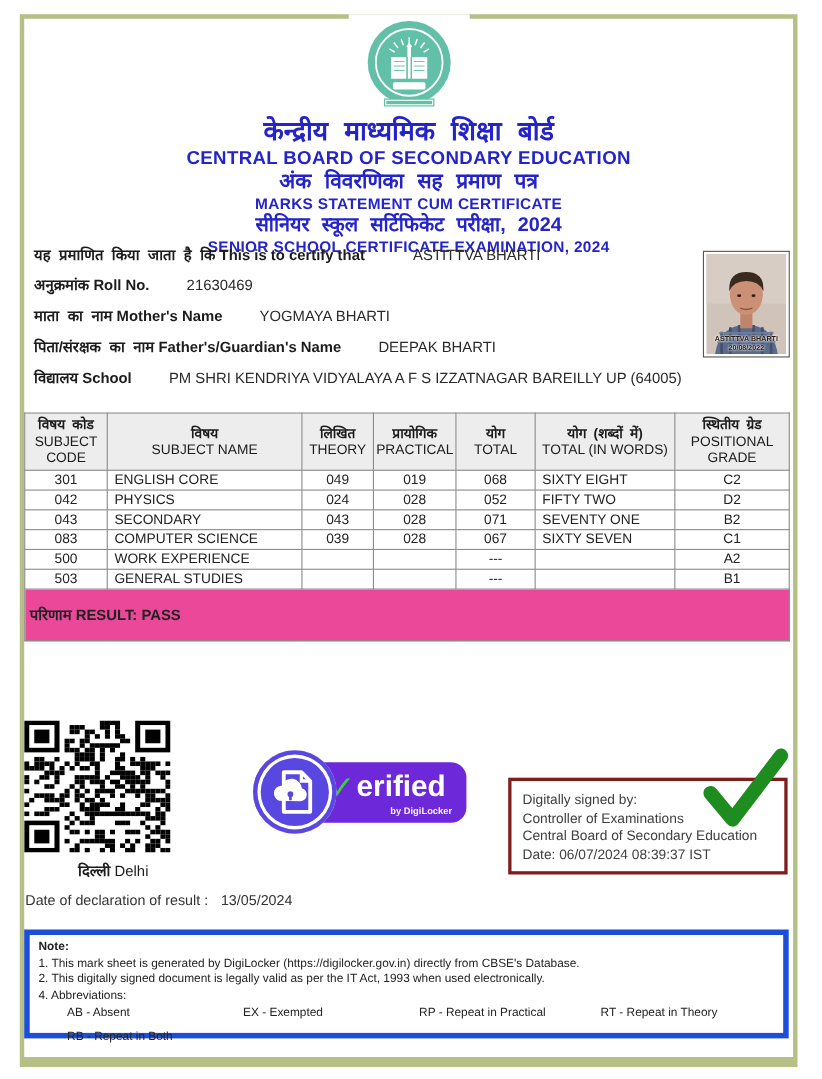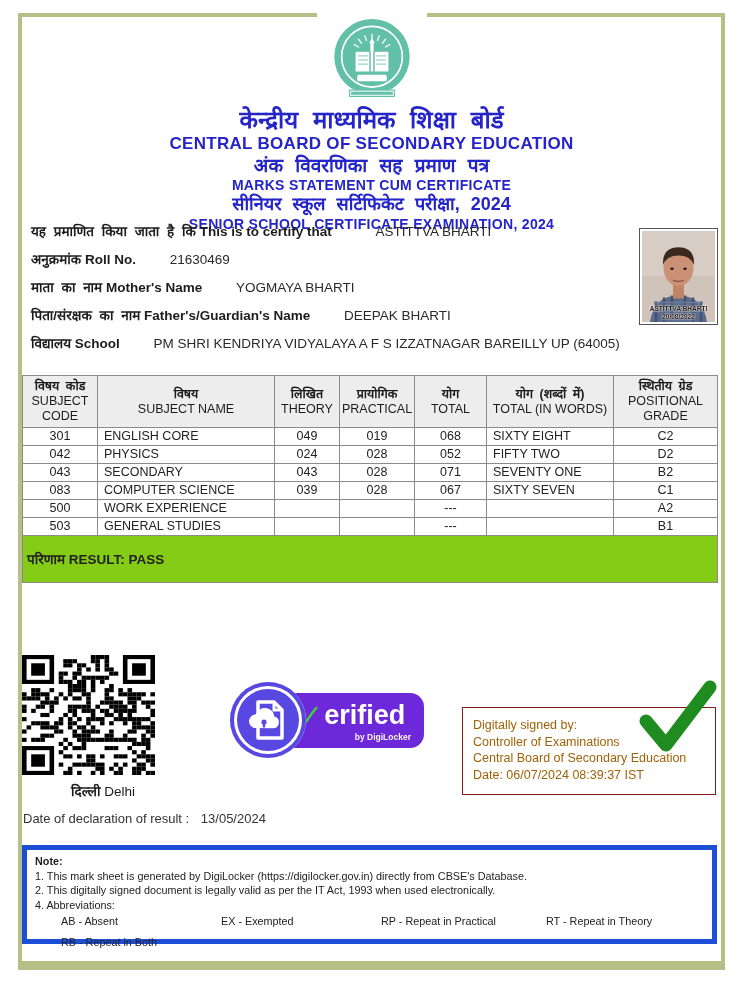--- a/index.html
+++ b/index.html
@@ -43,42 +43,42 @@
     text-shadow: 0 0 2px #fff, 0 0 2px #fff;
   }
   
   .marks { position: absolute; left: 0px; top: 358px; width: 695px; border-collapse: collapse; table-layout: fixed; }
   .marks th, .marks td { border: 1px solid #8b8b8b; font-size: 12.5px; line-height: 15px; padding: 1px 4px; }
   .marks th { background: #ededed; font-weight: normal; text-align: center; padding: 3px 2px; }
   .marks th .hh { font-weight: bold; word-spacing: 3px; }
   .marks td { text-align: center; color: #222; }
   .marks td.tl { text-align: left; padding-left: 6px; }
   .marks .result-cell {
-    background: #84cc16; height: 47px; text-align: left; vertical-align: middle;
+    background: #ec4899; height: 47px; text-align: left; vertical-align: middle;
     font-size: 13.5px; font-weight: bold;
   }
   .marks .result-cell .hh { word-spacing: 4px; }
   
   .qr { position: absolute; left: 0px; top: 638px; width: 133px; height: 120px; }
   .badge { position: absolute; left: 208px; top: 665px; width: 196px; height: 76px; }
   .badge-rect {
     position: absolute; left: 30px; top: 11px; width: 164px; height: 55px;
     background: #6d28d9; border-radius: 14px; color: #fff;
   }
   .badge-rect .vline { position: absolute; left: 38px; top: 7px; font-size: 27px; font-weight: bold; line-height: 30px; }
   .badge-rect .vcheck { color: #3bd03b; font-size: 30px; margin-right: 1px; vertical-align: -2px; }
   .badge-rect .bysub { position: absolute; right: 13px; bottom: 6px; font-size: 8.5px; font-weight: bold; opacity: .95; }
   .badge-circle {
     position: absolute; left: 0; top: 0; width: 76px; height: 76px; border-radius: 50%;
     background: #5847e0; box-shadow: inset 0 0 0 4px #5847e0, inset 0 0 0 7px #ffffff;
   }
   
   .signed {
     position: absolute; left: 440px; top: 690px; width: 254px; height: 88px;
-    border: 1px solid #7f1d1d; padding: 9px 10px; font-size: 12.5px; line-height: 16.5px; color: #a16207;
+    border: 3px solid #7f1d1d; padding: 9px 10px; font-size: 12.5px; line-height: 16.5px; color: #404040;
   }
   .big-check { position: absolute; left: 612px; top: 662px; width: 85px; height: 80px; }
   .place { position: absolute; left: 1px; top: 765px; font-size: 13.5px; }
   .place .hh { font-weight: bold; padding-left: 48px; }
   .decl { position: absolute; left: 1px; top: 794px; font-size: 13px; color: #333; }
   .decl .dval { margin-left: 8px; }
   
   .note {
     position: absolute; left: 0px; top: 828px; width: 695px; height: 99px;
     border: 5px solid #1d4ed8; padding: 4px 8px; font-size: 10.8px; line-height: 14.5px; color: #222;

